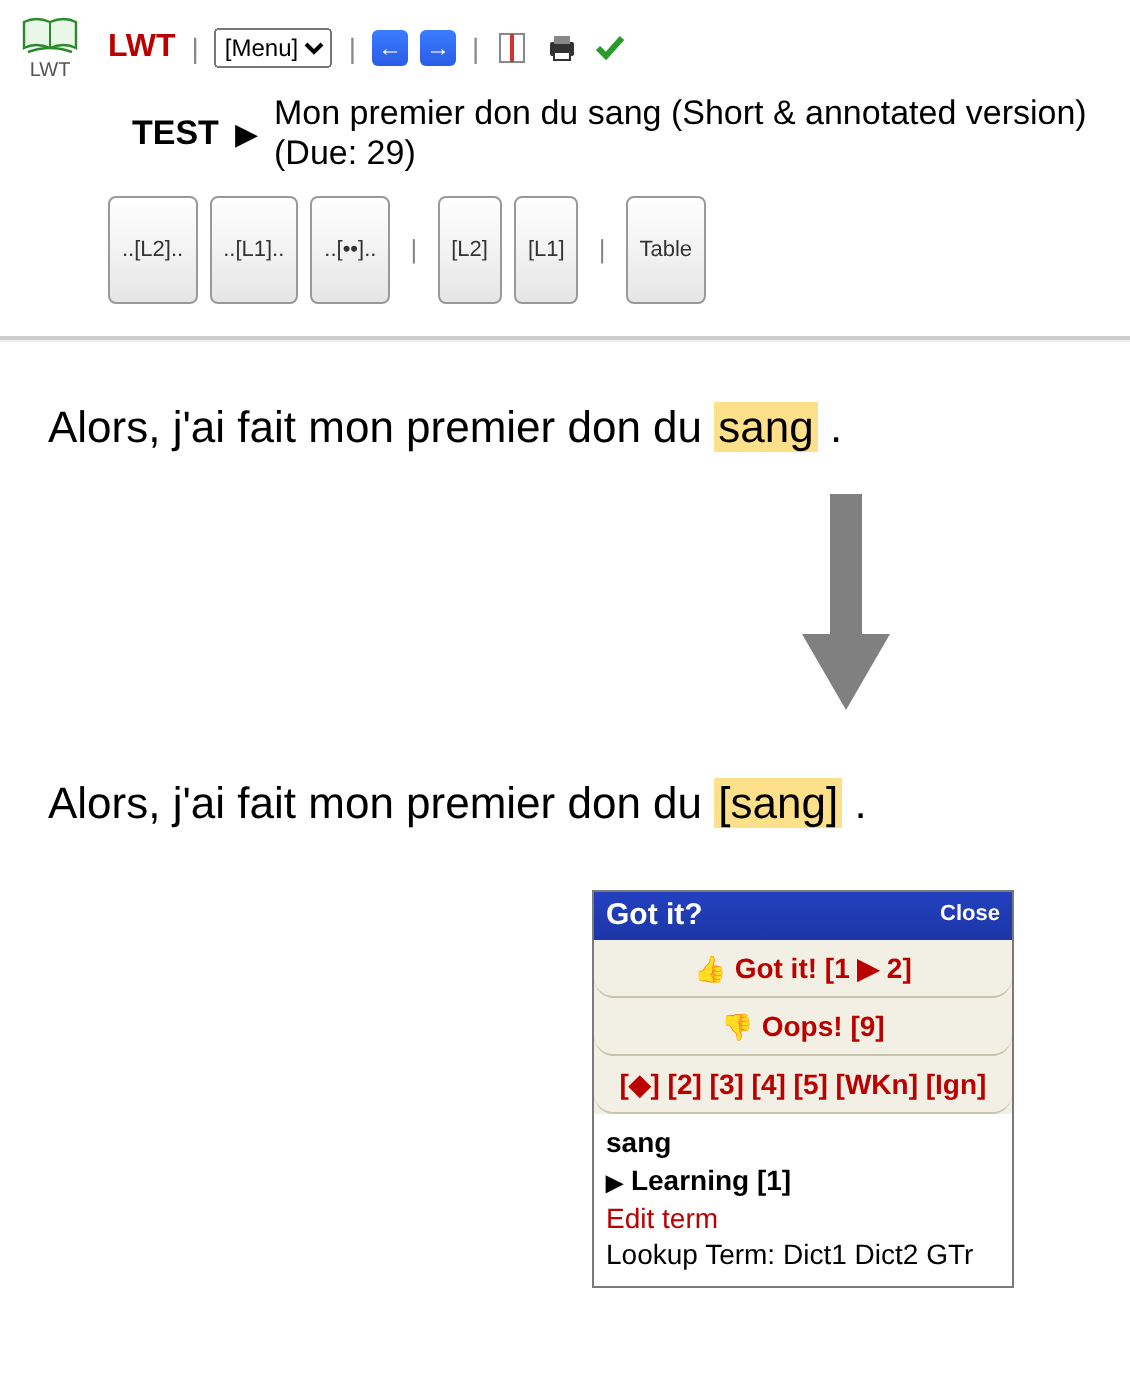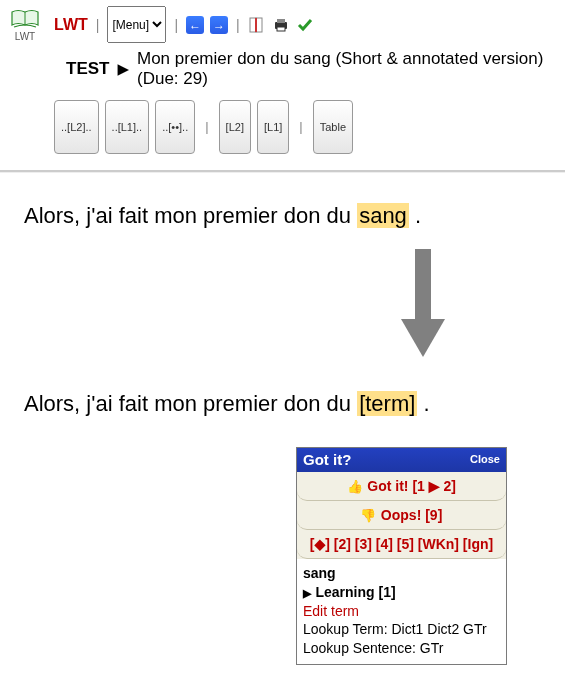--- a/index.html
+++ b/index.html
@@ -29,21 +29,21 @@
   .logo-wrap svg { display:block; }
   .brand {
     color: #b00;
     font-weight: bold;
     font-size: 16px;
     margin-left: 2px;
   }
   .sep { color: #888; font-size: 14px; margin: 0 2px; }
   select.menu {
     font-size: 12px;
-    height: 37px;
+    height: 20px;
   }
   .navbtn {
     display: inline-flex;
     align-items: center;
     justify-content: center;
     width: 18px;
     height: 18px;
     background: linear-gradient(#3a7cff,#2a5ce6);
     color: #fff;
     border-radius: 3px;
@@ -228,21 +228,21 @@
   </div>
 
   <div class="arrow-wrap">
     <svg width="60" height="110" viewBox="0 0 60 110">
       <rect x="22" y="0" width="16" height="70" fill="#808080"></rect>
       <path d="M8 70 L52 70 L30 108 Z" fill="#808080"></path>
     </svg>
   </div>
 
   <div class="sentence">
-    <span>Alors, j'ai fait mon premier don du </span><span class="hl">[term]</span><span> .</span>
+    <span>Alors, j'ai fait mon premier don du </span><span class="hl">[sang]</span><span> .</span>
   </div>
 </div>
 
 <div class="panel">
   <div class="panel-header">
     <span>Got it?</span>
     <span class="close">Close</span>
   </div>
   <div class="panel-body">
     <div class="panel-row">
@@ -257,17 +257,14 @@
   </div>
   <div class="word-info">
     <div class="bold">sang</div>
     <div class="bold"><span class="tri"></span><span>Learning [1]</span></div>
     <div><span class="editlink">Edit term</span></div>
     <div>
       <span>Lookup Term: </span><span class="dictlink">Dict1</span>
       <span class="dictlink">Dict2</span>
       <span class="dictlink">GTr</span>
     </div>
-    <div>
-      <span>Lookup Sentence: </span><span class="dictlink">GTr</span>
-    </div>
   </div>
 </div>
 
 </body></html>

